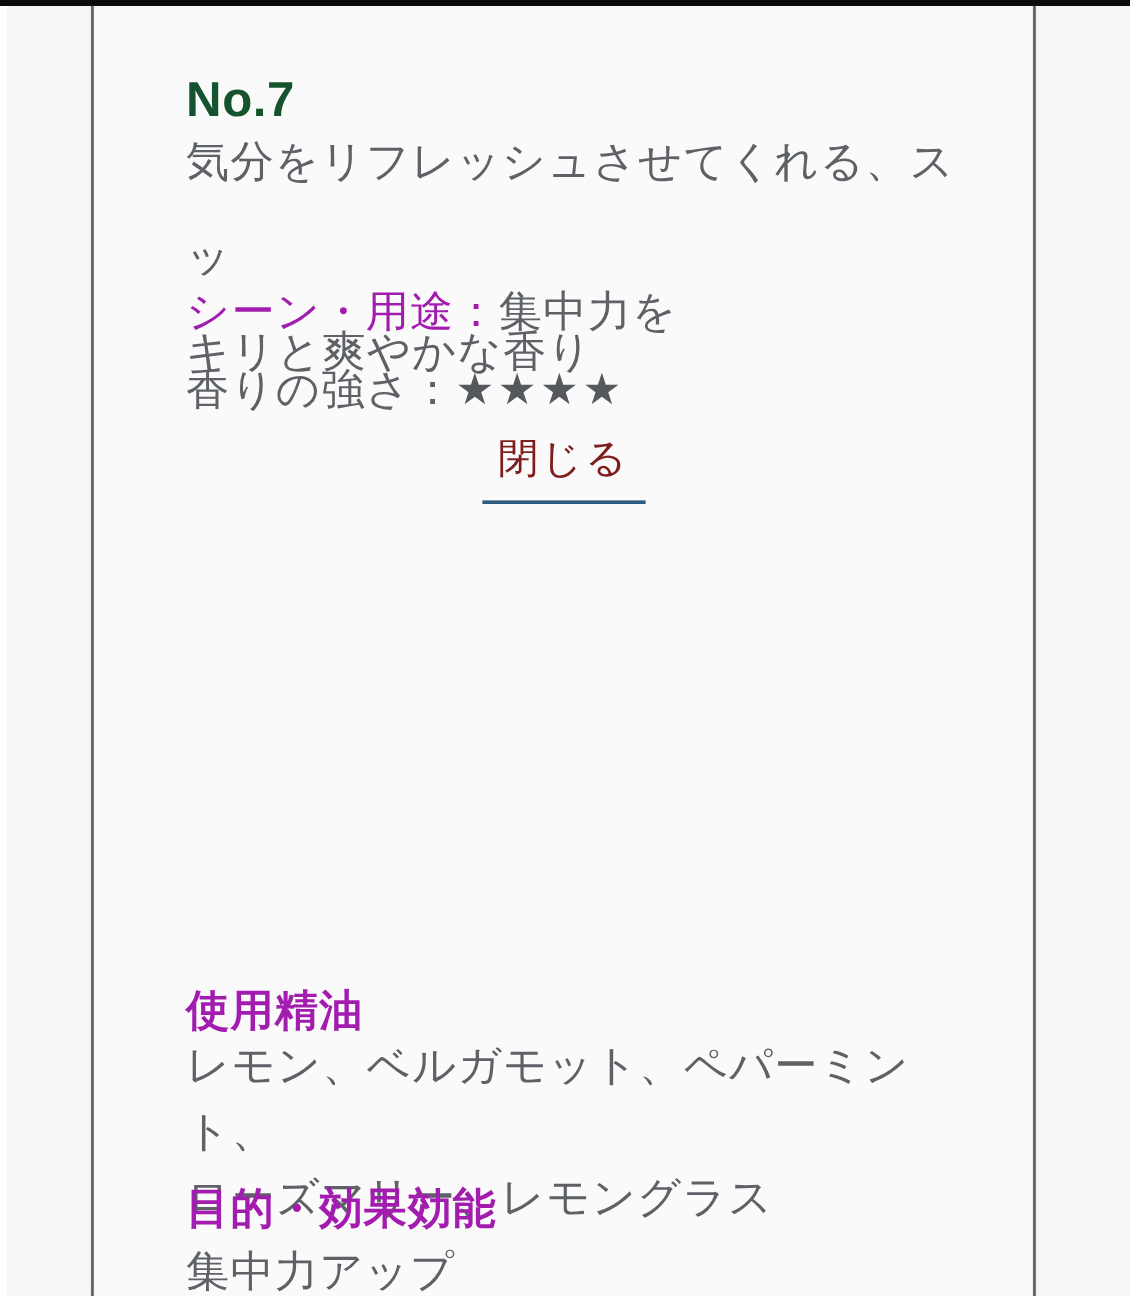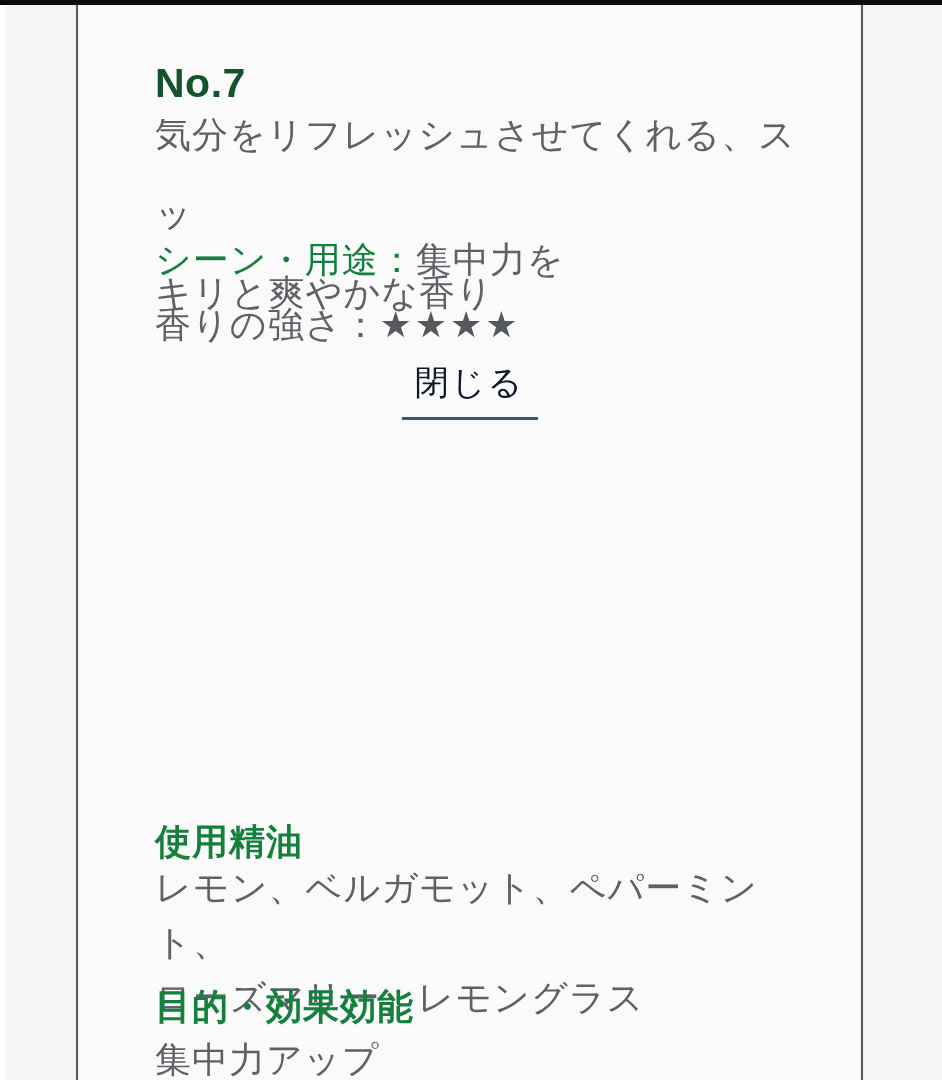--- a/index.html
+++ b/index.html
@@ -47,33 +47,33 @@
     font-size: 41px;
     line-height: 52px;
     font-weight: 600;
     color: #14532d;
     letter-spacing: 0.5px;
     margin-top: 33px;
   }
   .summary   { top: 95px; }
   .scene-row { top: 220px; white-space: nowrap; }
   .strength-row { top: 285px; white-space: nowrap; }
-  .accent { color: #15803d; }
+  .accent { color: #a21caf; }
   .stars { color: #55585d; letter-spacing: 3px; }
 
   .close-wrap {
     position: absolute; top: 360px; left: 78px; width: 783px;
     display: flex; flex-direction: column; align-items: center;
   }
   .close-link {
     background: none; border: none; cursor: pointer;
     font-family: inherit;
     font-size: 34px; line-height: 44px;
     letter-spacing: 2px;
-    color: #0f172a;
+    color: #7f1d1d;
   }
   .close-underline {
     width: 136px; height: 3px;
     margin-top: 13px;
     background: #2d5a7e;
   }
 
   .description { top: 456px; }
   .oils-heading { top: 802px; }
   .oils-list { top: 860px; line-height: 55px; }

